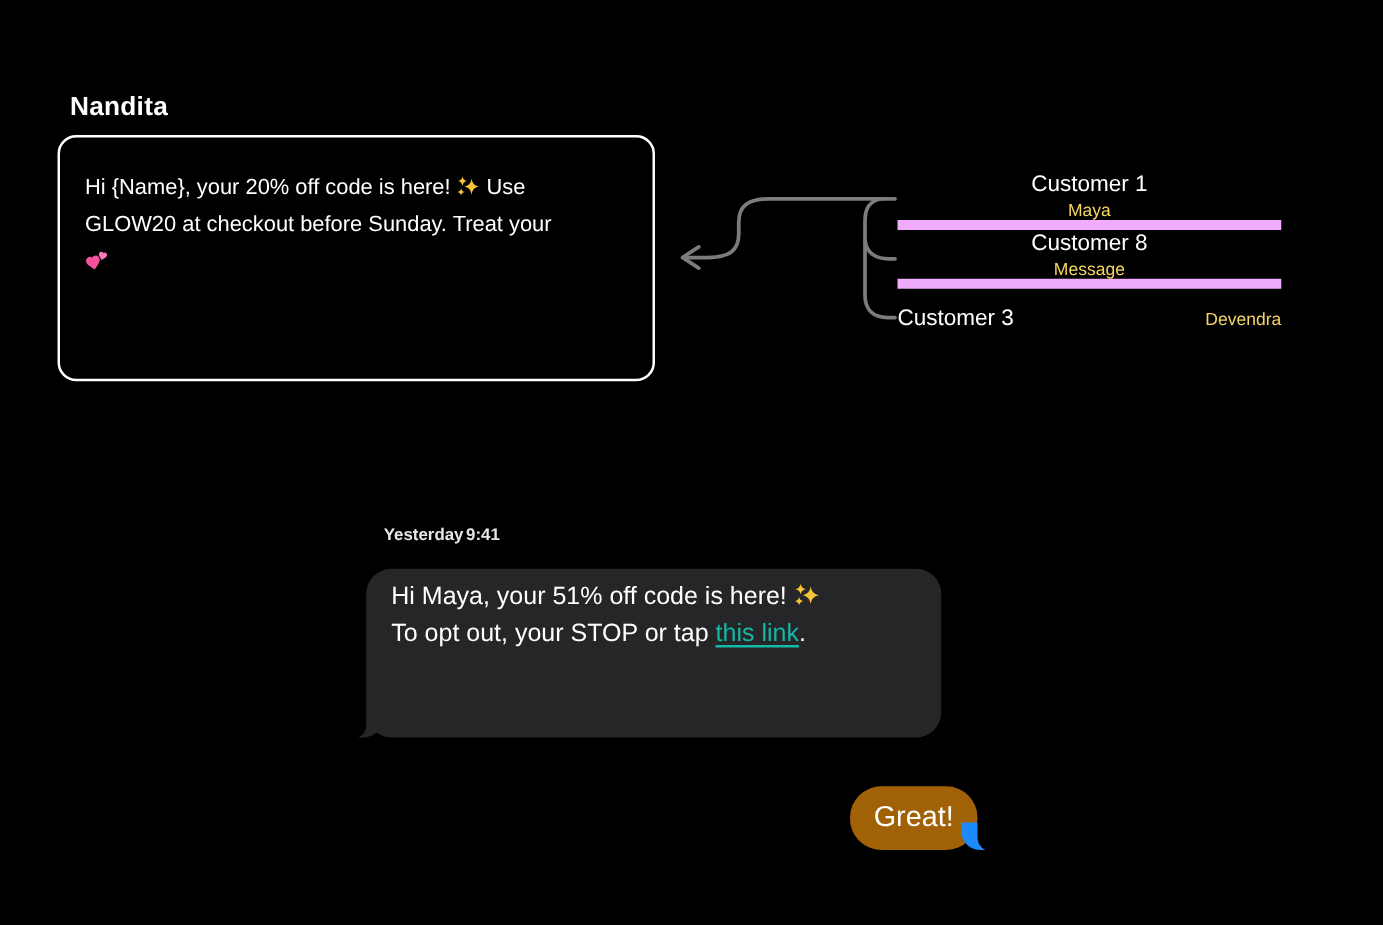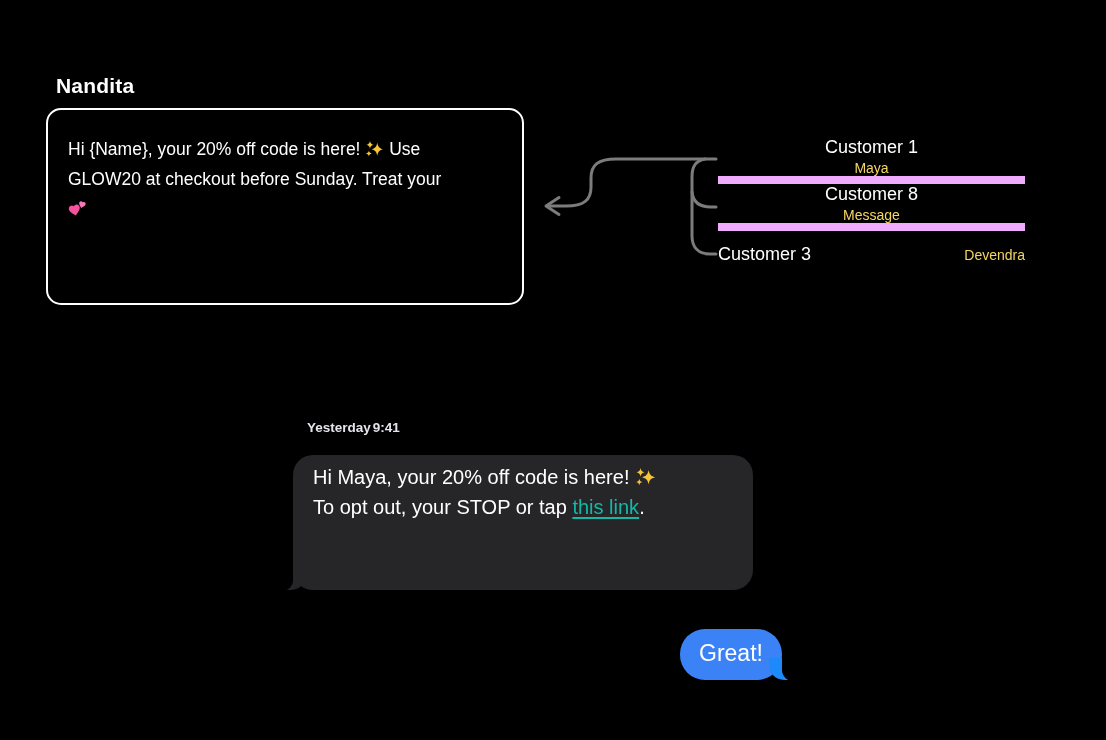--- a/index.html
+++ b/index.html
@@ -105,21 +105,21 @@
   }
   .msg-link {
     color: #14b8a6;
     text-decoration: underline;
     text-underline-offset: 3px;
     cursor: pointer;
   }
 
   .bubble.sent {
     left: 680px; top: 629px;
-    background: #3b82f6;
+    background: #a16207;
     border-radius: 25px;
     padding: 11px 19px 13px 19px;
     font-size: 23px;
     line-height: 27px;
   }
   .bubble.sent::before {
     content: ""; position: absolute; z-index: 0;
     bottom: 0; right: -7px;
     width: 20px; height: 22px;
     background: #1D8AFB;
@@ -196,21 +196,21 @@
       <span class="cname">Devendra</span>
     </div>
   </div>
 
   <div class="timestamp">
     <span class="ts-day">Yesterday</span><span class="ts-time">9:41</span>
   </div>
 
   <div class="bubble received">
     <div>
-      <span>Hi Maya, your 20% off code is here!</span>
+      <span>Hi Maya, your 51% off code is here!</span>
       <span class="emoji"><svg width="21" height="21" viewBox="0 0 24 24">
         <path fill="#F7C437" d="M15.5 3.5 C16.3 8.4 18.3 10.7 23 11.7 C18.3 12.7 16.3 15 15.5 19.9 C14.7 15 12.7 12.7 8 11.7 C12.7 10.7 14.7 8.4 15.5 3.5 Z"></path>
         <path fill="#F7C437" d="M6.3 1.2 C6.8 4.1 8.1 5.5 11 6.1 C8.1 6.7 6.8 8.1 6.3 11 C5.8 8.1 4.5 6.7 1.6 6.1 C4.5 5.5 5.8 4.1 6.3 1.2 Z"></path>
         <path fill="#F7C437" d="M4.9 13.3 C5.3 15.5 6.3 16.6 8.6 17.1 C6.3 17.6 5.3 18.7 4.9 20.9 C4.5 18.7 3.5 17.6 1.2 17.1 C3.5 16.6 4.5 15.5 4.9 13.3 Z"></path>
       </svg></span>
     </div>
     <div>
       <span>To opt out, your STOP or tap</span>
       <a class="msg-link">this link</a><span>.</span>
     </div>

